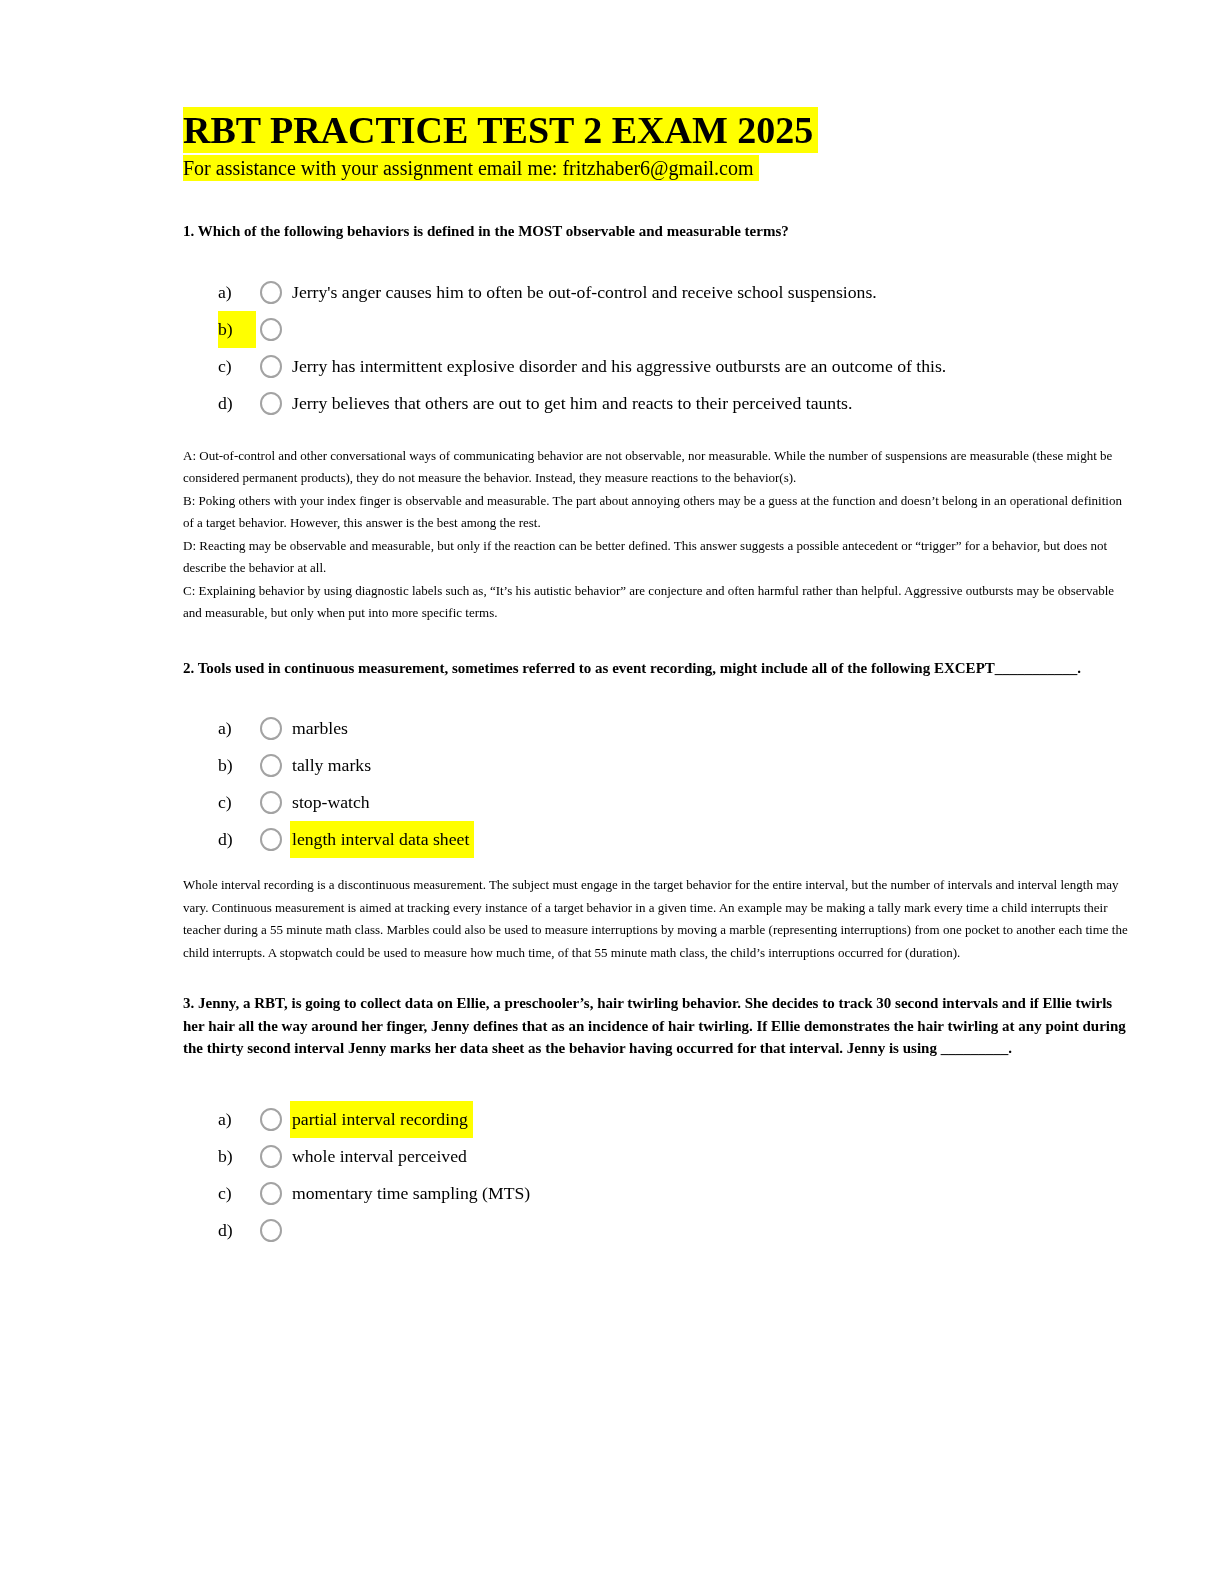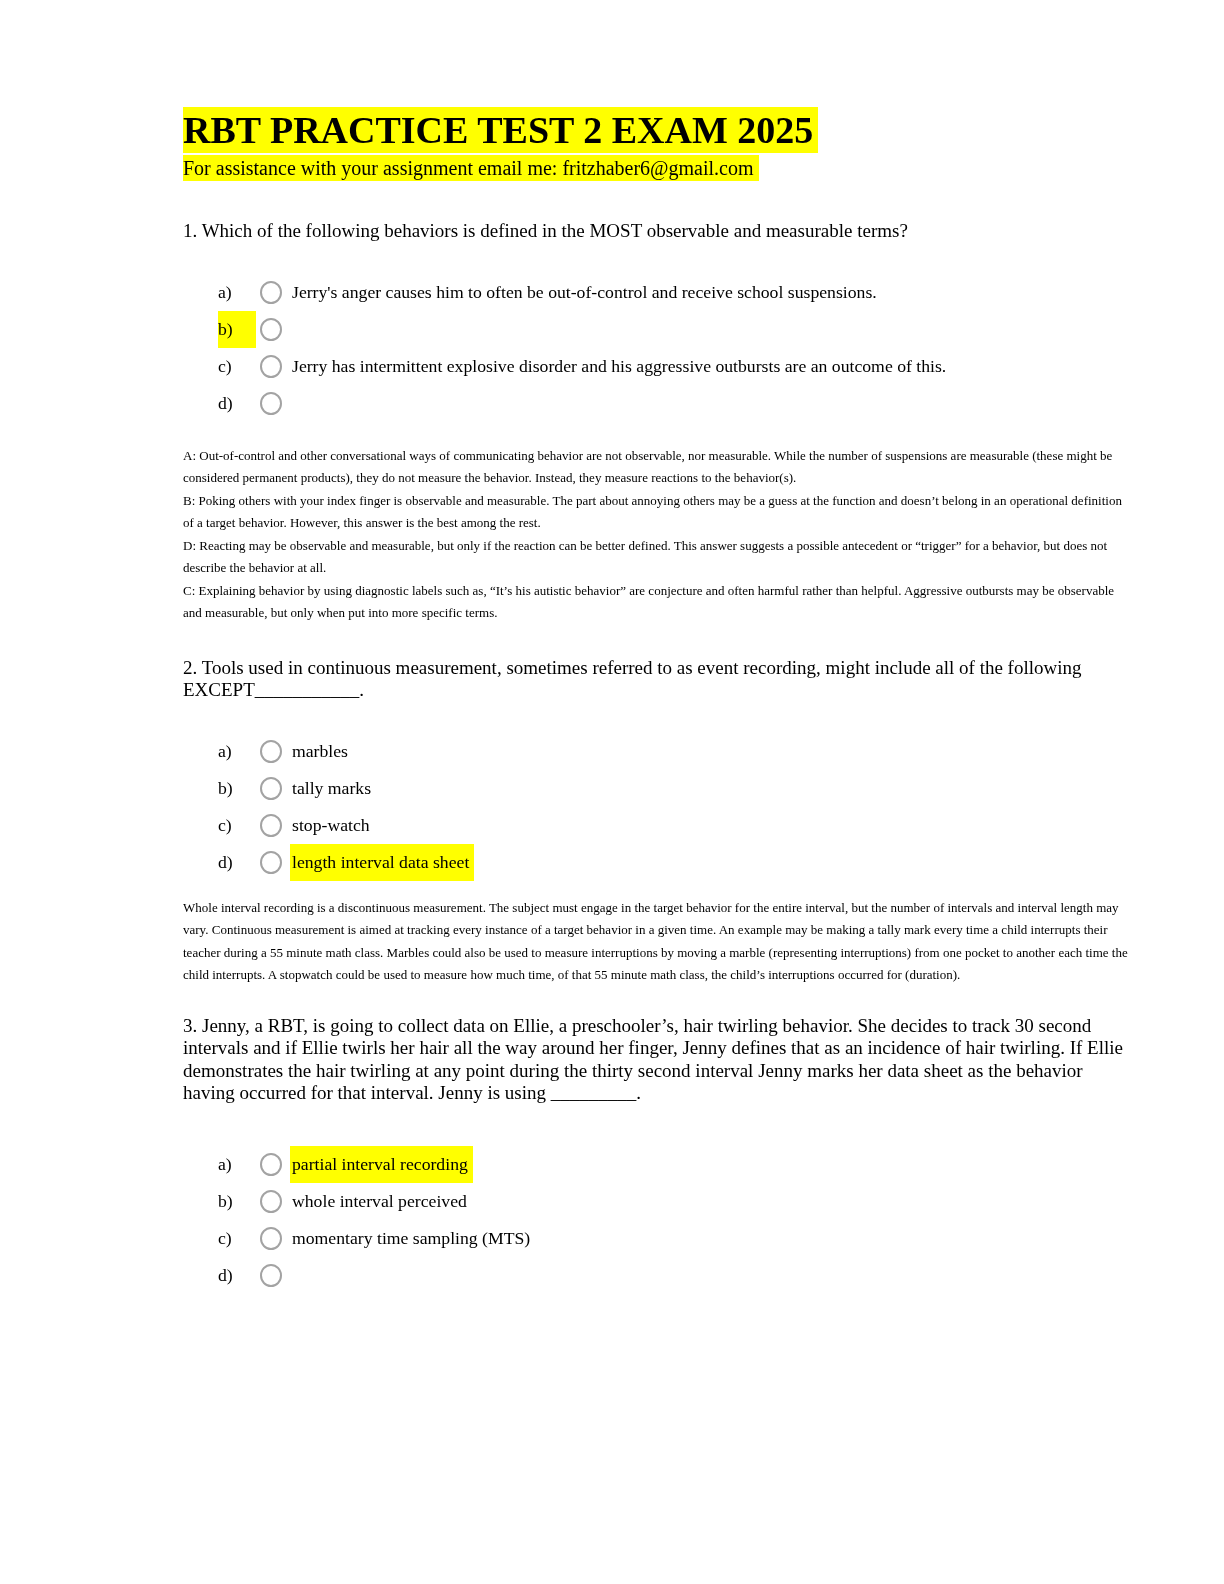--- a/index.html
+++ b/index.html
@@ -29,23 +29,24 @@
     font-weight: bold;
     line-height: 45px;
     white-space: nowrap;
   }
   .doc-subtitle {
     font-size: 20px;
     line-height: 30px;
     white-space: nowrap;
   }
   .question {
-    font-size: 19px;
+    font-size: 15px;
     line-height: 22.5px;
     margin: 0;
+    font-weight: bold;
   }
   .q1 { margin-top: 37px; }
   .q2 { margin-top: 32px; }
   .q3 { margin-top: 28px; }
   .options { margin-top: 31px; }
   .options.o1 { margin-top: 31px; }
   .options.o2 { margin-top: 31px; }
   .options.o3 { margin-top: 41px; }
   .opt {
     display: flex;
@@ -111,20 +112,21 @@
         <span class="radio"></span>
       </div>
       <div class="opt">
         <span class="opt-label">c)</span>
         <span class="radio"></span>
         <span class="opt-text">Jerry has intermittent explosive disorder and his aggressive outbursts are an outcome of this.</span>
       </div>
       <div class="opt">
         <span class="opt-label">d)</span>
         <span class="radio"></span>
+        <span class="opt-text">Jerry believes that others are out to get him and reacts to their perceived taunts.</span>
       </div>
     </div>
     <div class="explanation e1">
       <div>A: Out-of-control and other conversational ways of communicating behavior are not observable, nor measurable. While the number of suspensions are measurable (these might be considered permanent products), they do not measure the behavior. Instead, they measure reactions to the behavior(s).</div>
       <div>B: Poking others with your index finger is observable and measurable. The part about annoying others may be a guess at the function and doesn’t belong in an operational definition of a target behavior. However, this answer is the best among the rest.</div>
       <div>D: Reacting may be observable and measurable, but only if the reaction can be better defined. This answer suggests a possible antecedent or “trigger” for a behavior, but does not describe the behavior at all.</div>
       <div>C: Explaining behavior by using diagnostic labels such as, “It’s his autistic behavior” are conjecture and often harmful rather than helpful. Aggressive outbursts may be observable and measurable, but only when put into more specific terms.</div>
     </div>
   </section>
 

